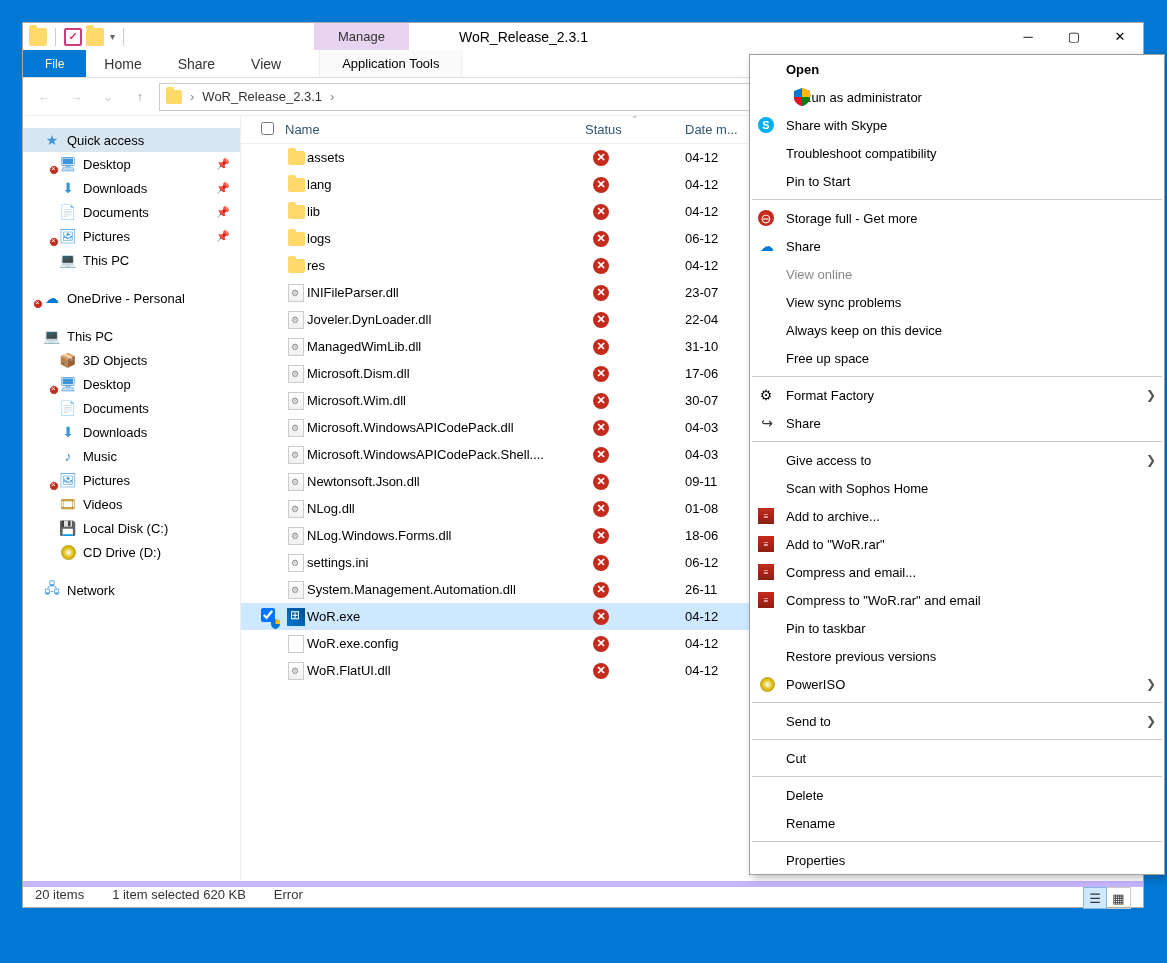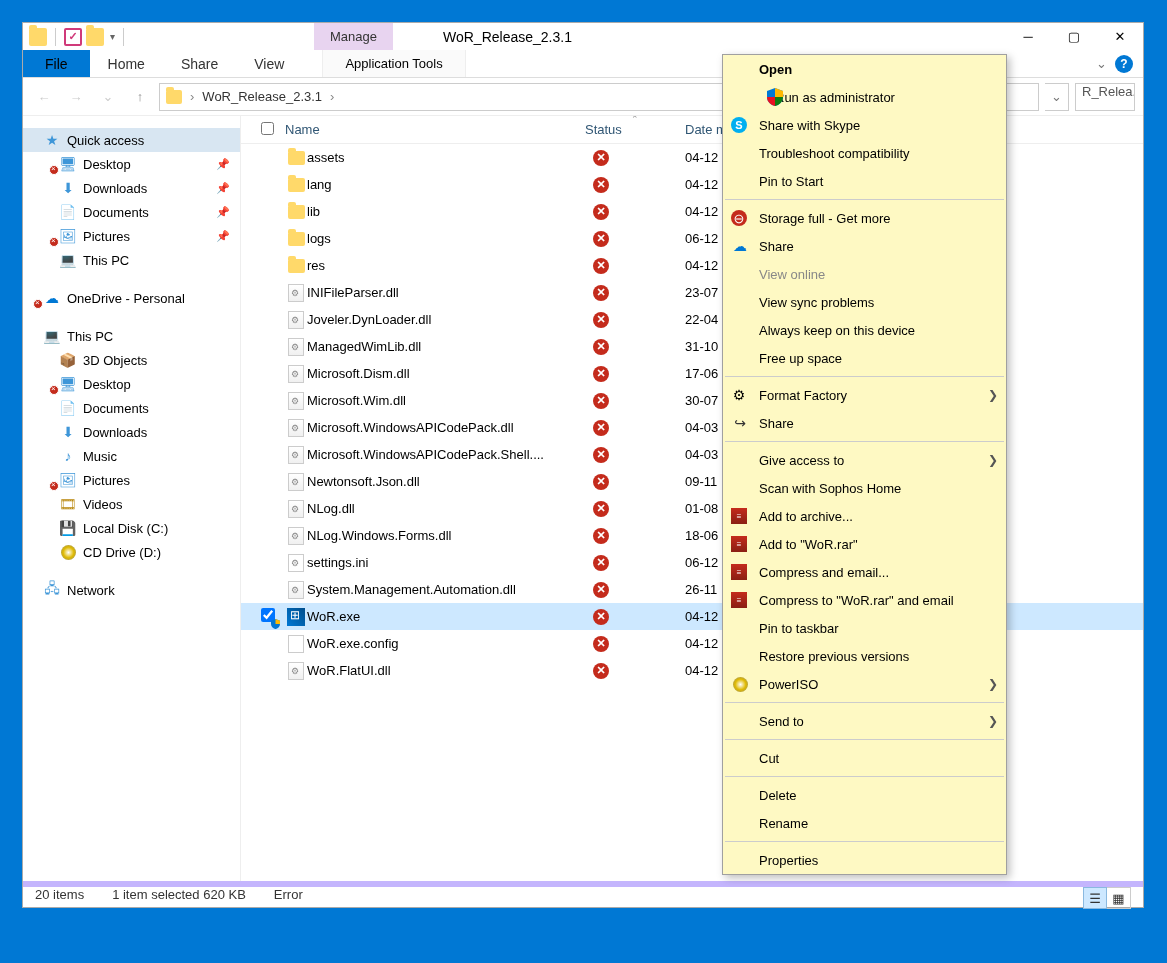--- a/index.html
+++ b/index.html
@@ -5,26 +5,26 @@
 *{margin:0;padding:0;box-sizing:border-box;font-family:"Segoe UI",Tahoma,sans-serif;font-size:13px}
 body{background:#0078d4;width:1167px;height:963px;position:relative;overflow:hidden}
 .window{position:absolute;left:22px;top:22px;width:1122px;height:886px;background:#fff;border:1px solid #aaa;display:flex;flex-direction:column}
 .titlebar{height:27px;display:flex;align-items:center;background:#fff}
 .tb-icons{display:flex;align-items:center;padding:0 6px;gap:4px}
 .tb-folder{width:18px;height:18px;background:#ffd96a;border-radius:2px;position:relative}
 .tb-folder:before{content:"";position:absolute;top:-3px;left:0;width:8px;height:4px;background:#ffd96a;border-radius:2px 2px 0 0}
 .tb-sep{width:1px;height:18px;background:#ccc;margin:0 4px}
 .tb-check{width:18px;height:18px;border:2px solid #d03a7a;border-radius:2px;display:flex;align-items:center;justify-content:center;color:#d03a7a;font-size:11px;font-weight:bold}
 .tb-caret{color:#666;font-size:10px;margin-left:2px}
-.ribbon-tab-manage{background:#e8d4f0;padding:6px 16px;color:#333;margin-left:180px}
+.ribbon-tab-manage{background:#e8d4f0;padding:6px 24px;color:#333;margin-left:180px}
 .title-text{margin-left:50px;font-size:14px}
 .win-controls{margin-left:auto;display:flex}
 .win-controls>div{width:46px;height:27px;display:flex;align-items:center;justify-content:center}
 .ribbon{height:28px;display:flex;align-items:stretch;border-bottom:1px solid #ddd}
-.ribbon-file{background:#0078d4;color:#000000;padding:0 22px;display:flex;align-items:center;font-size:14px}
+.ribbon-file{background:#0078d4;color:#fef9c3;padding:0 22px;display:flex;align-items:center;font-size:12px}
 .ribbon-tab{padding:0 18px;display:flex;align-items:center;font-size:14px;color:#333}
 .ribbon-apptools{padding:0 22px;display:flex;align-items:center;background:#fafafa;border-left:1px solid #eee;border-right:1px solid #eee;margin-left:20px}
 .ribbon-right{margin-left:auto;display:flex;align-items:center;gap:8px;padding-right:10px}
 .help-icon{width:18px;height:18px;border-radius:50%;background:#0078d4;color:#fff;display:flex;align-items:center;justify-content:center;font-size:12px;font-weight:bold}
 .chev-down{color:#777}
 .navbar{height:38px;display:flex;align-items:center;padding:6px 8px;gap:6px;border-bottom:1px solid #eee}
 .nav-btn{width:26px;height:26px;display:flex;align-items:center;justify-content:center;color:#888}
 .nav-btn.disabled{color:#ccc}
 .addr{flex:1;height:28px;border:1px solid #ccc;display:flex;align-items:center;padding:0 6px;gap:6px}
 .addr .folder-small{width:16px;height:14px}
@@ -68,21 +68,21 @@
 .ini-icon:after{content:"⚙";position:absolute;font-size:9px;color:#888;left:2px;top:3px}
 .cfg-icon{width:16px;height:18px;border:1px solid #ccc;background:#fff;display:inline-block}
 .exe-icon{width:18px;height:18px;display:inline-block;position:relative;background:linear-gradient(45deg,#0078d4,#004e8c)}
 .exe-icon:after{content:"⊞";position:absolute;color:#fff;font-size:12px;left:3px;top:0}
 .shield-small{width:9px;height:11px;position:absolute;left:30px;bottom:2px;z-index:2}
 .statusbar{height:26px;border-top:6px solid #c4b5fd;display:flex;padding:0 12px;gap:28px;color:#333}
 .statusbar .view-icons{margin-left:auto;display:flex;gap:0}
 .view-btn{width:24px;height:22px;border:1px solid #ccc;display:flex;align-items:center;justify-content:center}
 .view-btn.active{background:#cde8ff;border-color:#8ab9e0}
 .view-btn.last{border-left:0}
-.ctx-menu{position:absolute;left:722px;top:54px;width:285px;background:#fef9c3;border:1px solid #a0a0a0;box-shadow:3px 3px 8px rgba(0,0,0,.25);z-index:10}
+.ctx-menu{position:absolute;left:749px;top:54px;width:416px;background:#ffffff;border:1px solid #a0a0a0;box-shadow:3px 3px 8px rgba(0,0,0,.25);z-index:10}
 .ctx-row{height:28px;display:flex;align-items:center;padding:0 8px 0 36px;position:relative}
 .ctx-row.bold{font-weight:bold}
 .ctx-row.disabled{color:#888}
 .ctx-hr{height:1px;background:#ccc;margin:4px 2px}
 .ctx-icon{position:absolute;left:8px;width:18px;height:18px;display:flex;align-items:center;justify-content:center;font-size:14px}
 .ctx-arrow{margin-left:auto;color:#555;font-size:12px}
 .shield-icon{width:16px;height:18px;position:relative}
 .shield-icon svg{width:16px;height:18px}
 .skype-icon{width:16px;height:16px;background:#00aff0;border-radius:50%;color:#fff;display:flex;align-items:center;justify-content:center;font-size:11px;font-weight:bold}
 .nosync-icon{width:16px;height:16px;background:#c42b1c;border-radius:50%;color:#fff;display:flex;align-items:center;justify-content:center;font-size:13px}

